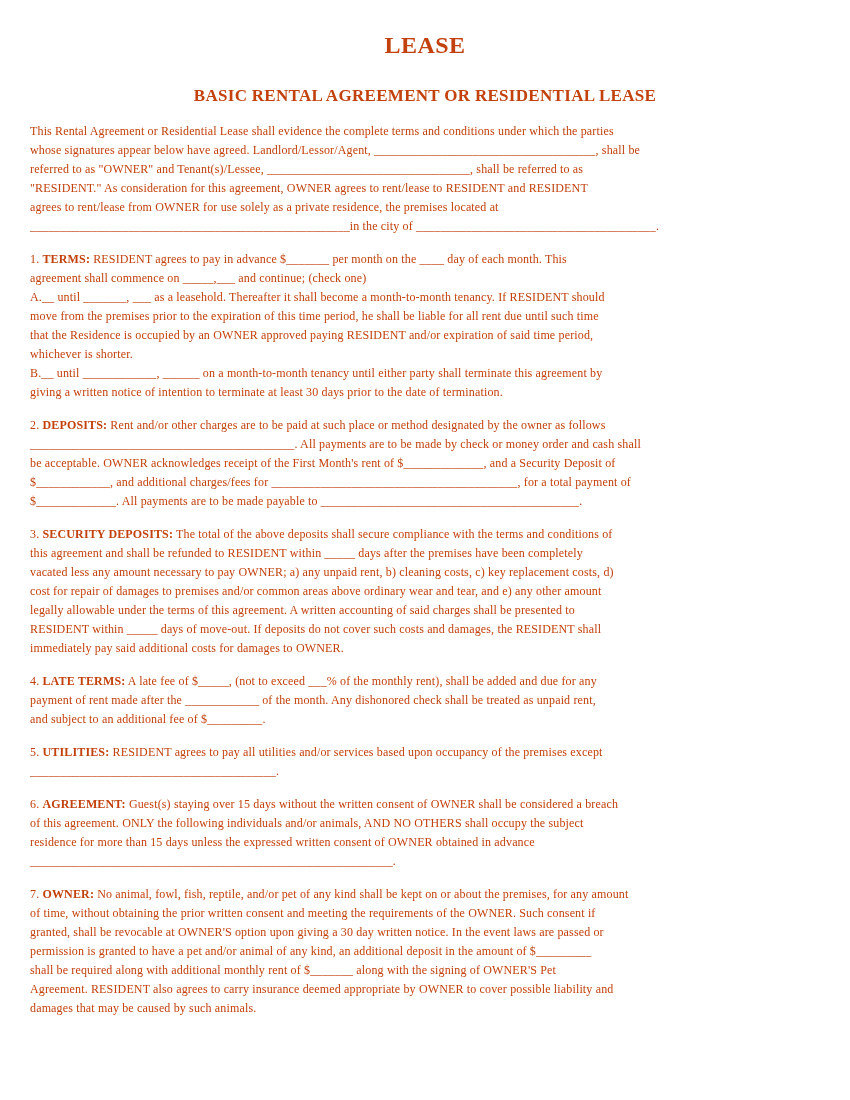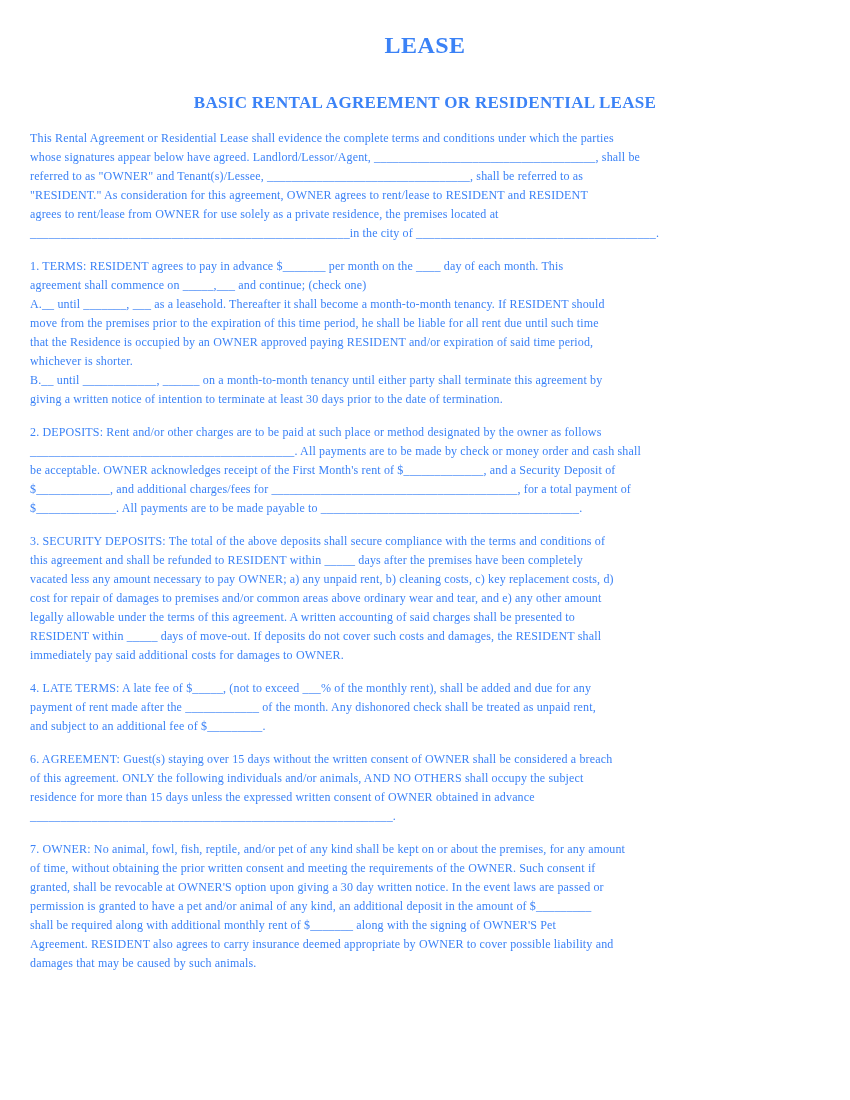--- a/index.html
+++ b/index.html
@@ -7,53 +7,53 @@
     padding: 0;
     background: #ffffff;
   }
   .page {
     position: relative;
     width: 850px;
     height: 1100px;
     background: #ffffff;
     overflow: hidden;
     font-family: "Liberation Serif", "DejaVu Serif", serif;
-    color: #3b82f6;
+    color: #c2410c;
     box-sizing: border-box;
     padding: 30px 30px 0 30px;
     letter-spacing: 0.15px;
   }
   .doc-title {
     font-size: 24px;
     font-weight: bold;
     text-align: center;
     margin: 2px 0 0 0;
     letter-spacing: 0.5px;
   }
   .doc-subtitle {
     font-size: 17px;
     font-weight: bold;
     text-align: center;
-    margin: 34px 0 0 0;
+    margin: 27px 0 0 0;
     letter-spacing: 0.3px;
   }
   .para {
     font-size: 12px;
     line-height: 19px;
     margin: 14px 0 0 0;
     text-align: left;
   }
   .para.intro {
     margin-top: 16px;
   }
   .pre {
     white-space: pre-line;
   }
   .lbl {
-    font-weight: normal;
+    font-weight: bold;
   }
 </style>
 </head>
 <body>
 
 <div class="page">
   <h1 class="doc-title">LEASE</h1>
   <h2 class="doc-subtitle">BASIC RENTAL AGREEMENT OR RESIDENTIAL LEASE</h2>
 
   <p class="para intro pre">This Rental Agreement or Residential Lease shall evidence the complete terms and conditions under which the parties
@@ -83,20 +83,22 @@
 vacated less any amount necessary to pay OWNER; a) any unpaid rent, b) cleaning costs, c) key replacement costs, d)
 cost for repair of damages to premises and/or common areas above ordinary wear and tear, and e) any other amount
 legally allowable under the terms of this agreement. A written accounting of said charges shall be presented to
 RESIDENT within _____ days of move-out. If deposits do not cover such costs and damages, the RESIDENT shall
 immediately pay said additional costs for damages to OWNER.</span></p>
 
   <p class="para"><span>4.</span> <span class="lbl">LATE TERMS:</span> <span class="pre">A late fee of $_____, (not to exceed ___% of the monthly rent), shall be added and due for any
 payment of rent made after the ____________ of the month. Any dishonored check shall be treated as unpaid rent,
 and subject to an additional fee of $_________.</span></p>
 
+  <p class="para"><span>5.</span> <span class="lbl">UTILITIES:</span> <span class="pre">RESIDENT agrees to pay all utilities and/or services based upon occupancy of the premises except
+________________________________________.</span></p>
 
   <p class="para"><span>6.</span> <span class="lbl">AGREEMENT:</span> <span class="pre">Guest(s) staying over 15 days without the written consent of OWNER shall be considered a breach
 of this agreement. ONLY the following individuals and/or animals, AND NO OTHERS shall occupy the subject
 residence for more than 15 days unless the expressed written consent of OWNER obtained in advance
 ___________________________________________________________.</span></p>
 
   <p class="para"><span>7.</span> <span class="lbl">OWNER:</span> <span class="pre">No animal, fowl, fish, reptile, and/or pet of any kind shall be kept on or about the premises, for any amount
 of time, without obtaining the prior written consent and meeting the requirements of the OWNER. Such consent if
 granted, shall be revocable at OWNER'S option upon giving a 30 day written notice. In the event laws are passed or
 permission is granted to have a pet and/or animal of any kind, an additional deposit in the amount of $_________

